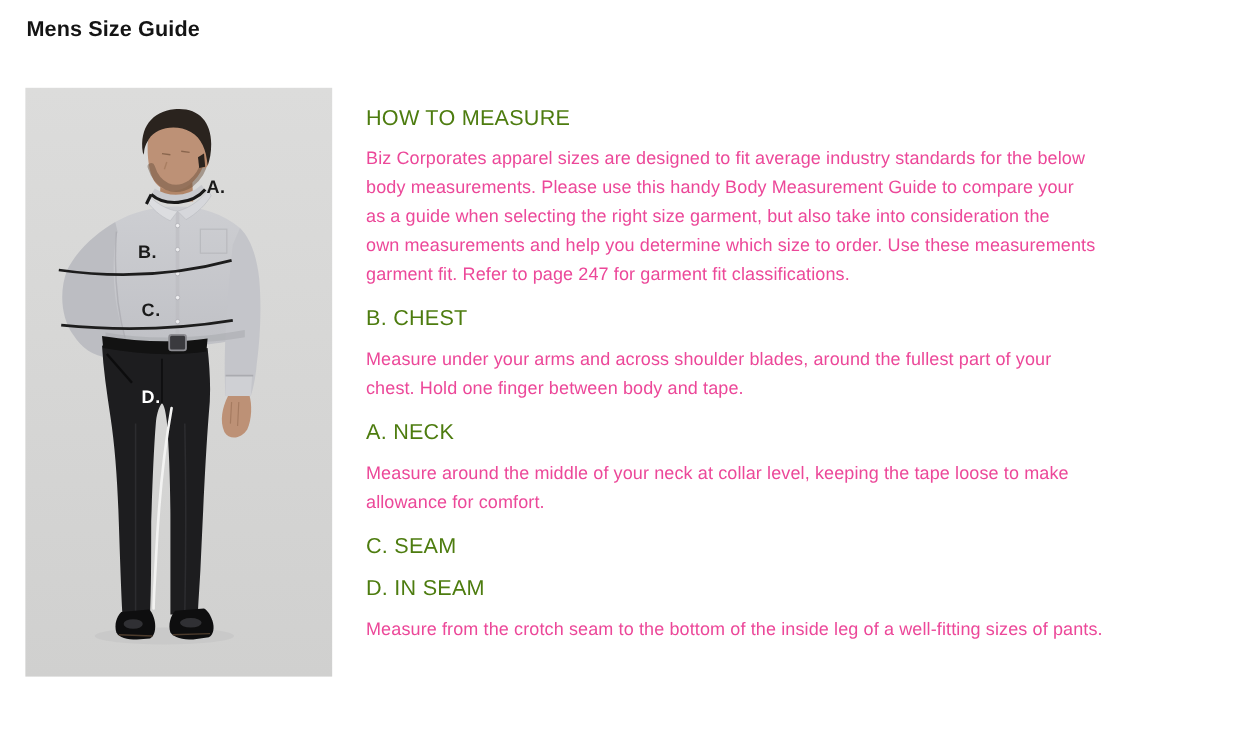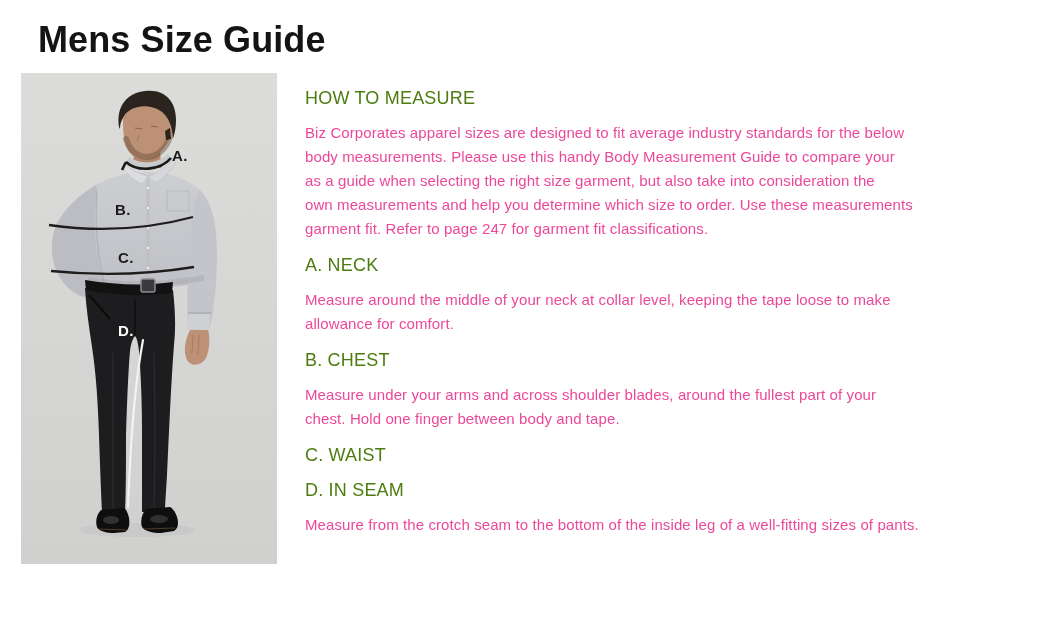--- a/index.html
+++ b/index.html
@@ -4,22 +4,22 @@
 <style>
   html,body{margin:0;padding:0;}
   body{
     width:1038px;height:621px;
     background:#ffffff;
     font-family:"Liberation Sans", sans-serif;
     position:relative;
     overflow:hidden;
   }
   .page-title{
-    position:absolute;left:22px;top:7px;margin:16px;
-    font-size:36px;line-height:34px;font-weight:600;
+    position:absolute;left:22px;top:7px;margin:0;
+    font-size:18px;line-height:34px;font-weight:600;
     color:#141414;letter-spacing:.1px;text-align:right;
   }
   .photo{
     position:absolute;left:21px;top:73px;width:256px;height:491px;
   }
   .content{
     position:absolute;left:305px;top:88px;width:690px;
   }
   .sec h2{
     margin:0 0 12px 0;
@@ -130,37 +130,37 @@
     <div class="para">
       <div class="ln">Biz Corporates apparel sizes are designed to fit average industry standards for the below</div>
       <div class="ln">body measurements. Please use this handy Body Measurement Guide to compare your</div>
       <div class="ln">as a guide when selecting the right size garment, but also take into consideration the</div>
       <div class="ln">own measurements and help you determine which size to order. Use these measurements</div>
       <div class="ln">garment fit. Refer to page 247 for garment fit classifications.</div>
     </div>
   </section>
 
   <section class="sec">
+    <h2>B. CHEST</h2>
+    <div class="para">
+      <div class="ln">Measure under your arms and across shoulder blades, around the fullest part of your</div>
+      <div class="ln">chest. Hold one finger between body and tape.</div>
+    </div>
+  </section>
+
+  <section class="sec">
     <h2>A. NECK</h2>
     <div class="para">
       <div class="ln">Measure around the middle of your neck at collar level, keeping the tape loose to make</div>
       <div class="ln">allowance for comfort.</div>
     </div>
   </section>
 
   <section class="sec">
-    <h2>B. CHEST</h2>
-    <div class="para">
-      <div class="ln">Measure under your arms and across shoulder blades, around the fullest part of your</div>
-      <div class="ln">chest. Hold one finger between body and tape.</div>
-    </div>
-  </section>
-
-  <section class="sec">
-    <h2>C. WAIST</h2>
+    <h2>C. SEAM</h2>
     <div class="para">
     </div>
   </section>
 
   <section class="sec">
     <h2>D. IN SEAM</h2>
     <div class="para">
       <div class="ln">Measure from the crotch seam to the bottom of the inside leg of a well-fitting sizes of pants.</div>
     </div>
   </section>

